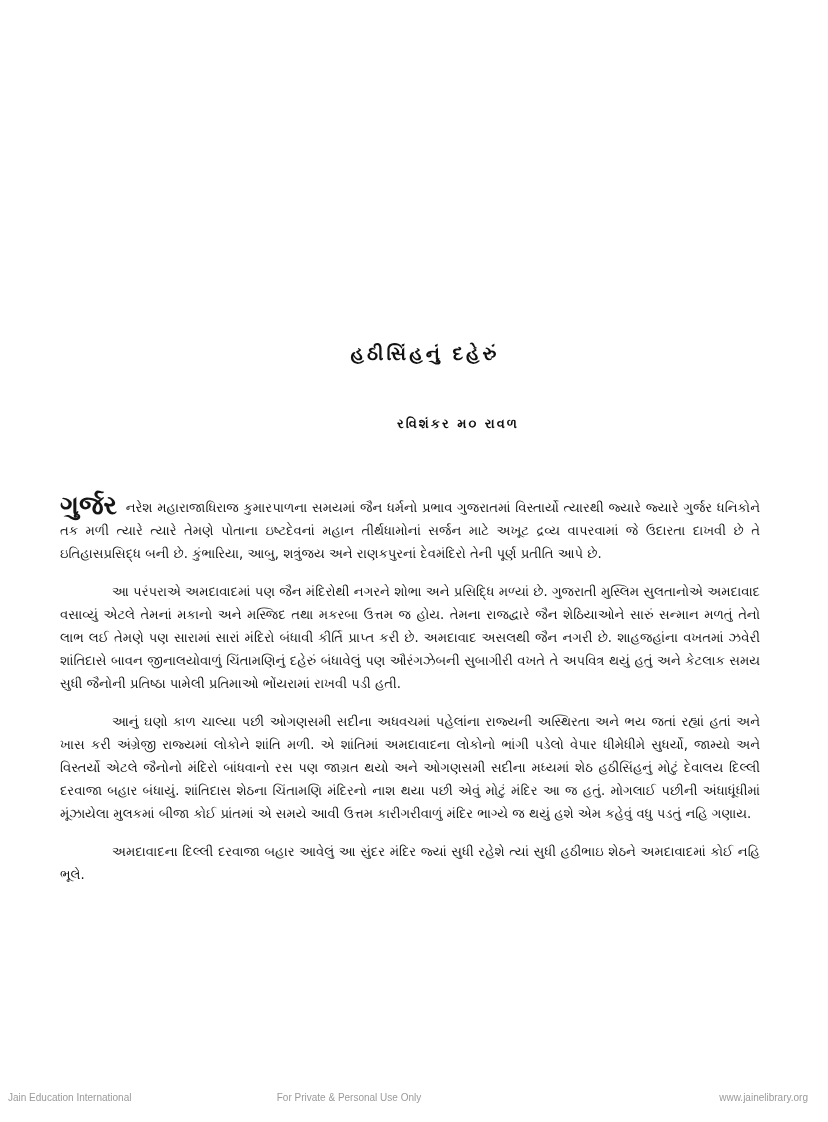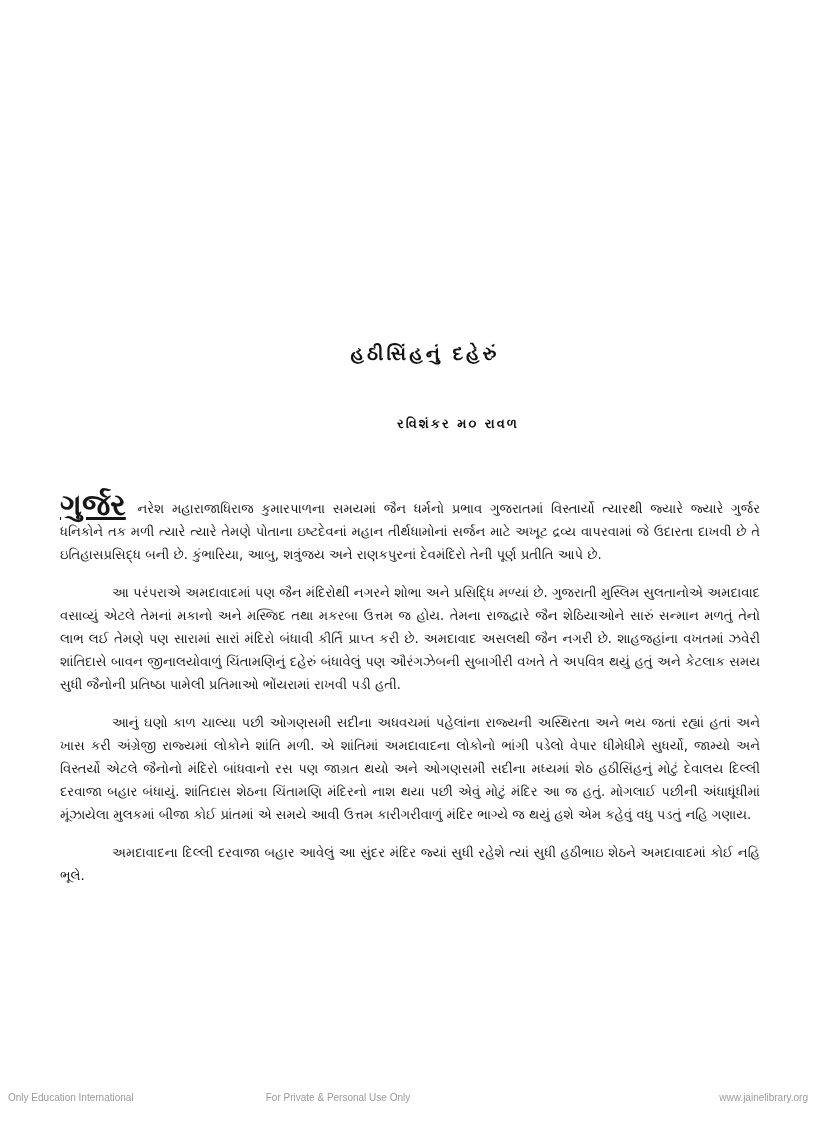--- a/index.html
+++ b/index.html
@@ -15,41 +15,41 @@
     position: absolute; top: 416px; left: 0; width: 828px; text-align: center;
     font-size: 13px; font-weight: bold; letter-spacing: 2px; color: #111; padding-left: 44px;
   }
   .body-text {
     position: absolute; left: 60px; top: 495px; width: 700px;
     font-size: 13.2px; line-height: 23px; text-align: justify; color: #161616;
   }
   .para { margin: 0 0 15px 0; text-indent: 52px; }
   .para.first { text-indent: 0; }
   .dropcap {
-    font-size: 30px; font-weight: bold; line-height: 20px; vertical-align: -2px; margin-right: 4px; text-decoration: underline;
+    font-size: 26px; font-weight: bold; line-height: 20px; vertical-align: -2px; margin-right: 4px;
   }
   .footer {
     position: absolute; top: 1092px; left: 0; width: 828px; height: 16px;
     font-family: "Liberation Sans", sans-serif; font-size: 10px; color: #9a9a9a;
   }
   .footer span { position: absolute; top: 0; }
   .f-left { left: 8px; }
-  .f-center { left: 0; width: 676px; text-align: center; }
+  .f-center { left: 11px; width: 676px; text-align: center; }
   .f-right { right: 20px; }
 </style>
 </head>
 <body>
 
 <div class="title">હઠીસિંહનું દહેરું</div>
 <div class="author">રવિશંકર મ૦ રાવળ</div>
 
 <div class="body-text">
   <p class="para first"><span class="dropcap">ગુર્જર</span><span> નરેશ મહારાજાધિરાજ કુમારપાળના સમયમાં જૈન ધર્મનો પ્રભાવ ગુજરાતમાં વિસ્તાર્યો ત્યારથી જ્યારે જ્યારે ગુર્જર ધનિકોને તક મળી ત્યારે ત્યારે તેમણે પોતાના ઇષ્ટદેવનાં મહાન તીર્થધામોનાં સર્જન માટે અખૂટ દ્રવ્ય વાપરવામાં જે ઉદારતા દાખવી છે તે ઇતિહાસપ્રસિદ્ધ બની છે. કુંભારિયા, આબુ, શત્રુંજય અને રાણકપુરનાં દેવમંદિરો તેની પૂર્ણ પ્રતીતિ આપે છે.</span></p>
   <p class="para">આ પરંપરાએ અમદાવાદમાં પણ જૈન મંદિરોથી નગરને શોભા અને પ્રસિદ્ધિ મળ્યાં છે. ગુજરાતી મુસ્લિમ સુલતાનોએ અમદાવાદ વસાવ્યું એટલે તેમનાં મકાનો અને મસ્જિદ તથા મકરબા ઉત્તમ જ હોય. તેમના રાજદ્વારે જૈન શેઠિયાઓને સારું સન્માન મળતું તેનો લાભ લઈ તેમણે પણ સારામાં સારાં મંદિરો બંધાવી કીર્તિ પ્રાપ્ત કરી છે. અમદાવાદ અસલથી જૈન નગરી છે. શાહજહાંના વખતમાં ઝવેરી શાંતિદાસે બાવન જીનાલયોવાળું ચિંતામણિનું દહેરું બંધાવેલું પણ ઔરંગઝેબની સુબાગીરી વખતે તે અપવિત્ર થયું હતું અને કેટલાક સમય સુધી જૈનોની પ્રતિષ્ઠા પામેલી પ્રતિમાઓ ભોંયરામાં રાખવી પડી હતી.</p>
   <p class="para">આનું ઘણો કાળ ચાલ્યા પછી ઓગણસમી સદીના અધવચમાં પહેલાંના રાજ્યની અસ્થિરતા અને ભય જતાં રહ્યાં હતાં અને ખાસ કરી અંગ્રેજી રાજ્યમાં લોકોને શાંતિ મળી. એ શાંતિમાં અમદાવાદના લોકોનો ભાંગી પડેલો વેપાર ધીમેધીમે સુધર્યો, જામ્યો અને વિસ્તર્યો એટલે જૈનોનો મંદિરો બાંધવાનો રસ પણ જાગ્રત થયો અને ઓગણસમી સદીના મધ્યમાં શેઠ હઠીસિંહનું મોટું દેવાલય દિલ્લી દરવાજા બહાર બંધાયું. શાંતિદાસ શેઠના ચિંતામણિ મંદિરનો નાશ થયા પછી એવું મોટું મંદિર આ જ હતું. મોગલાઈ પછીની અંધાધૂંધીમાં મૂંઝાયેલા મુલકમાં બીજા કોઈ પ્રાંતમાં એ સમયે આવી ઉત્તમ કારીગરીવાળું મંદિર ભાગ્યે જ થયું હશે એમ કહેવું વધુ પડતું નહિ ગણાય.</p>
   <p class="para">અમદાવાદના દિલ્લી દરવાજા બહાર આવેલું આ સુંદર મંદિર જ્યાં સુધી રહેશે ત્યાં સુધી હઠીભાઇ શેઠને અમદાવાદમાં કોઈ નહિ ભૂલે.</p>
 </div>
 
 <div class="footer">
-  <span class="f-left">Only Education International</span>
+  <span class="f-left">Jain Education International</span>
   <span class="f-center">For Private &amp; Personal Use Only</span>
   <span class="f-right">www.jainelibrary.org</span>
 </div>
 
 </body></html>

